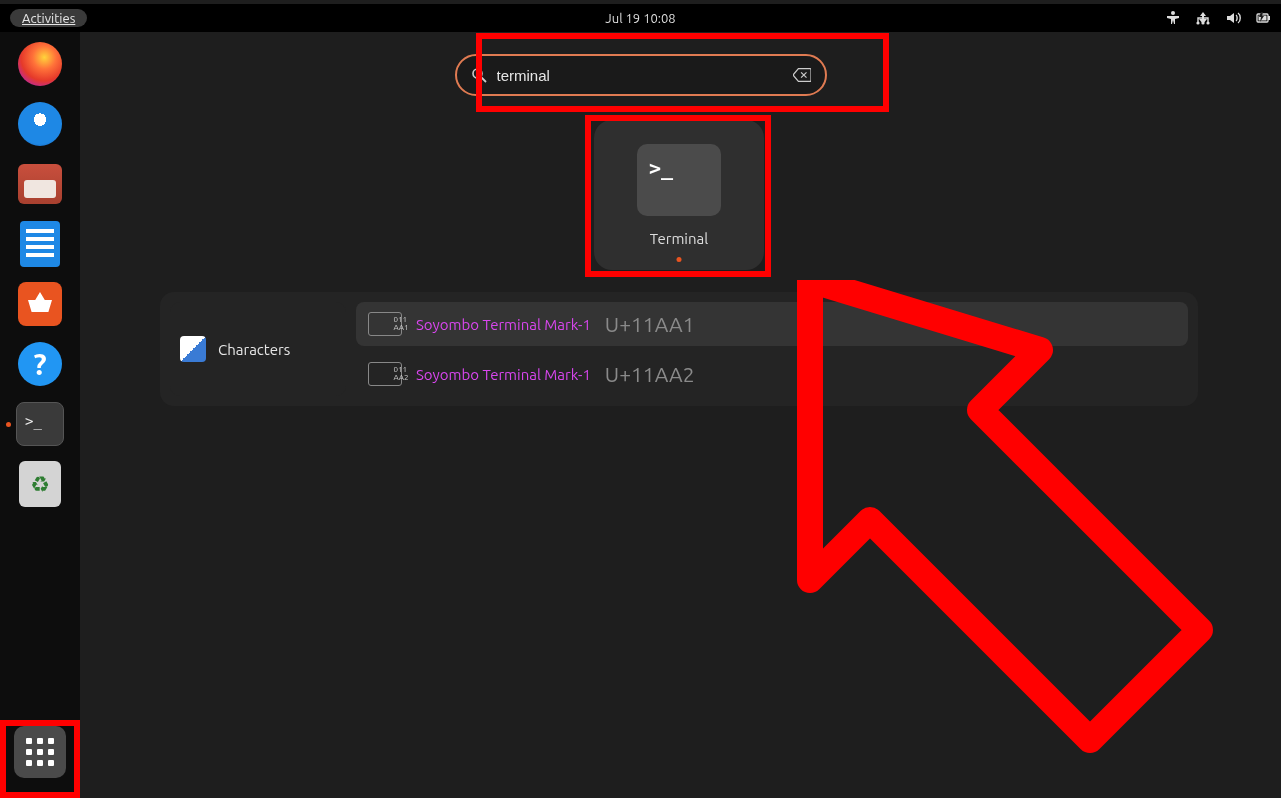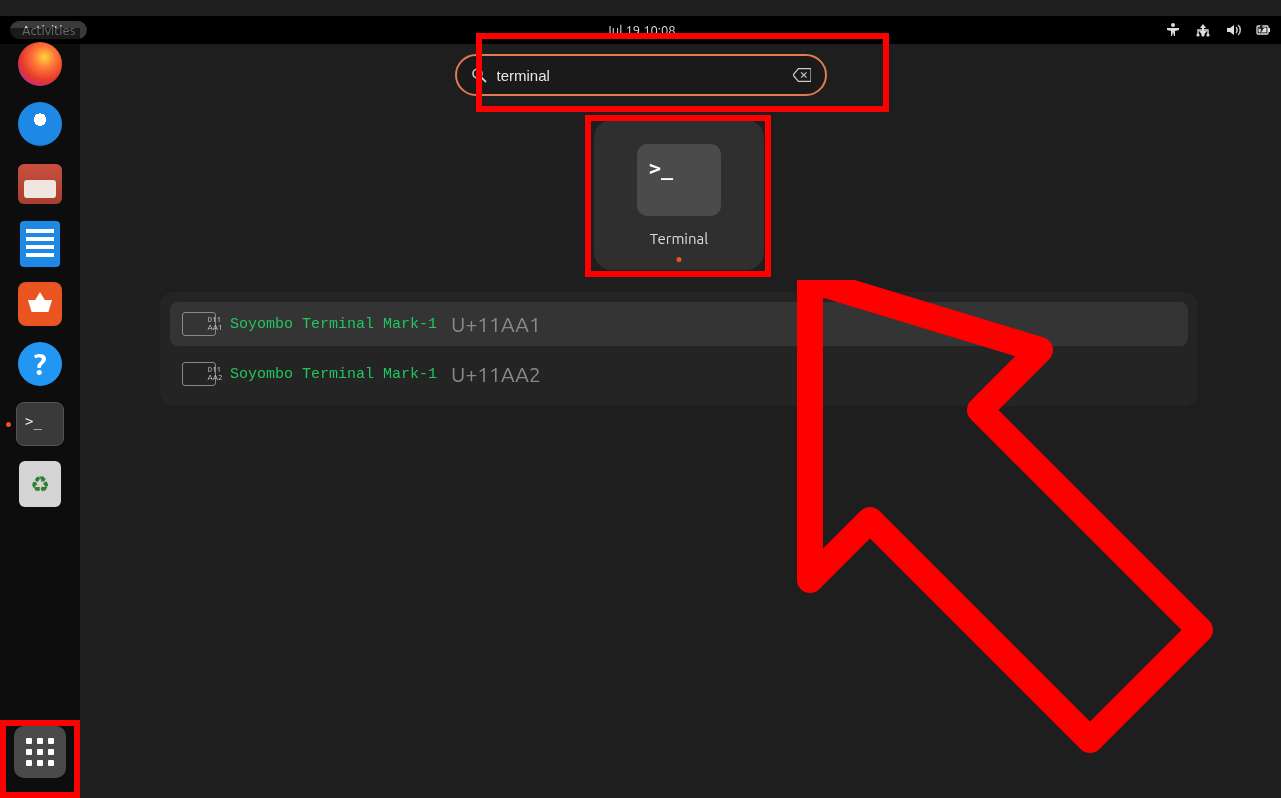--- a/index.html
+++ b/index.html
@@ -9,28 +9,29 @@
     background: #1e1e1e;
     font-family: Ubuntu, "Segoe UI", sans-serif;
     color: #e6e6e6;
     overflow: hidden;
     position: relative;
   }
 
   
   .topbar {
     position: absolute;
-    top: 16px; left: 0; right: 0;
+    top: 4px; left: 0; right: 0;
     height: 28px;
     background: #000;
     display: flex;
     align-items: center;
     justify-content: space-between;
     padding: 12px 10px;
     font-size: 13px;
+    text-decoration: underline;
   }
   .topbar .activities-pill {
     background: #3a3a3a;
     border-radius: 13px;
     padding: 2px 12px;
     cursor: pointer;
   }
   .topbar .datetime {
     position: absolute;
     left: 50%;
@@ -243,21 +244,21 @@
     border-radius: 8px;
     cursor: pointer;
   }
   .char-panel .row:first-child { background: #343434; }
   .char-panel .row .glyph {
     width:24px; height:24px; border:1px solid #888; border-radius:3px;
     font-size:8px; color:#ccc; display:flex; align-items:center; justify-content:center;
     line-height:1;
     padding-left:32px;
   }
-  .char-panel .row .name { font-size:15px; color:#22c55e;font-family:Liberation Mono, monospace; }
+  .char-panel .row .name { font-size:15px; color:#d946ef; }
   .char-panel .row .code { font-size:21px; color:#8a8a8a; }
 
   
   .anno {
     position: absolute;
     border: 6px solid #ff0000;
     pointer-events: none;
   }
   .anno-search { top: 33px; left: 476px; width: 413px; height: 79px; }
   .anno-tile   { top: 115px; left: 585px; width: 186px; height: 162px; }
@@ -352,20 +353,24 @@
     </svg>
 </div>
 
 <div class="app-tile">
   <div class="tile-icon">&gt;_</div>
   <div class="tile-label">Terminal</div>
   <div class="running-dot"></div>
 </div>
 
 <div class="char-panel">
+  <div class="provider">
+    <div class="prov-ico"></div>
+    <span>Characters</span>
+  </div>
   <div class="rows">
     <div class="row">
       <div class="glyph">011<br>AA1</div>
       <span class="name">Soyombo Terminal Mark-1</span>
       <span class="code">U+11AA1</span>
     </div>
     <div class="row">
       <div class="glyph">011<br>AA2</div>
       <span class="name">Soyombo Terminal Mark-1</span>
       <span class="code">U+11AA2</span>

